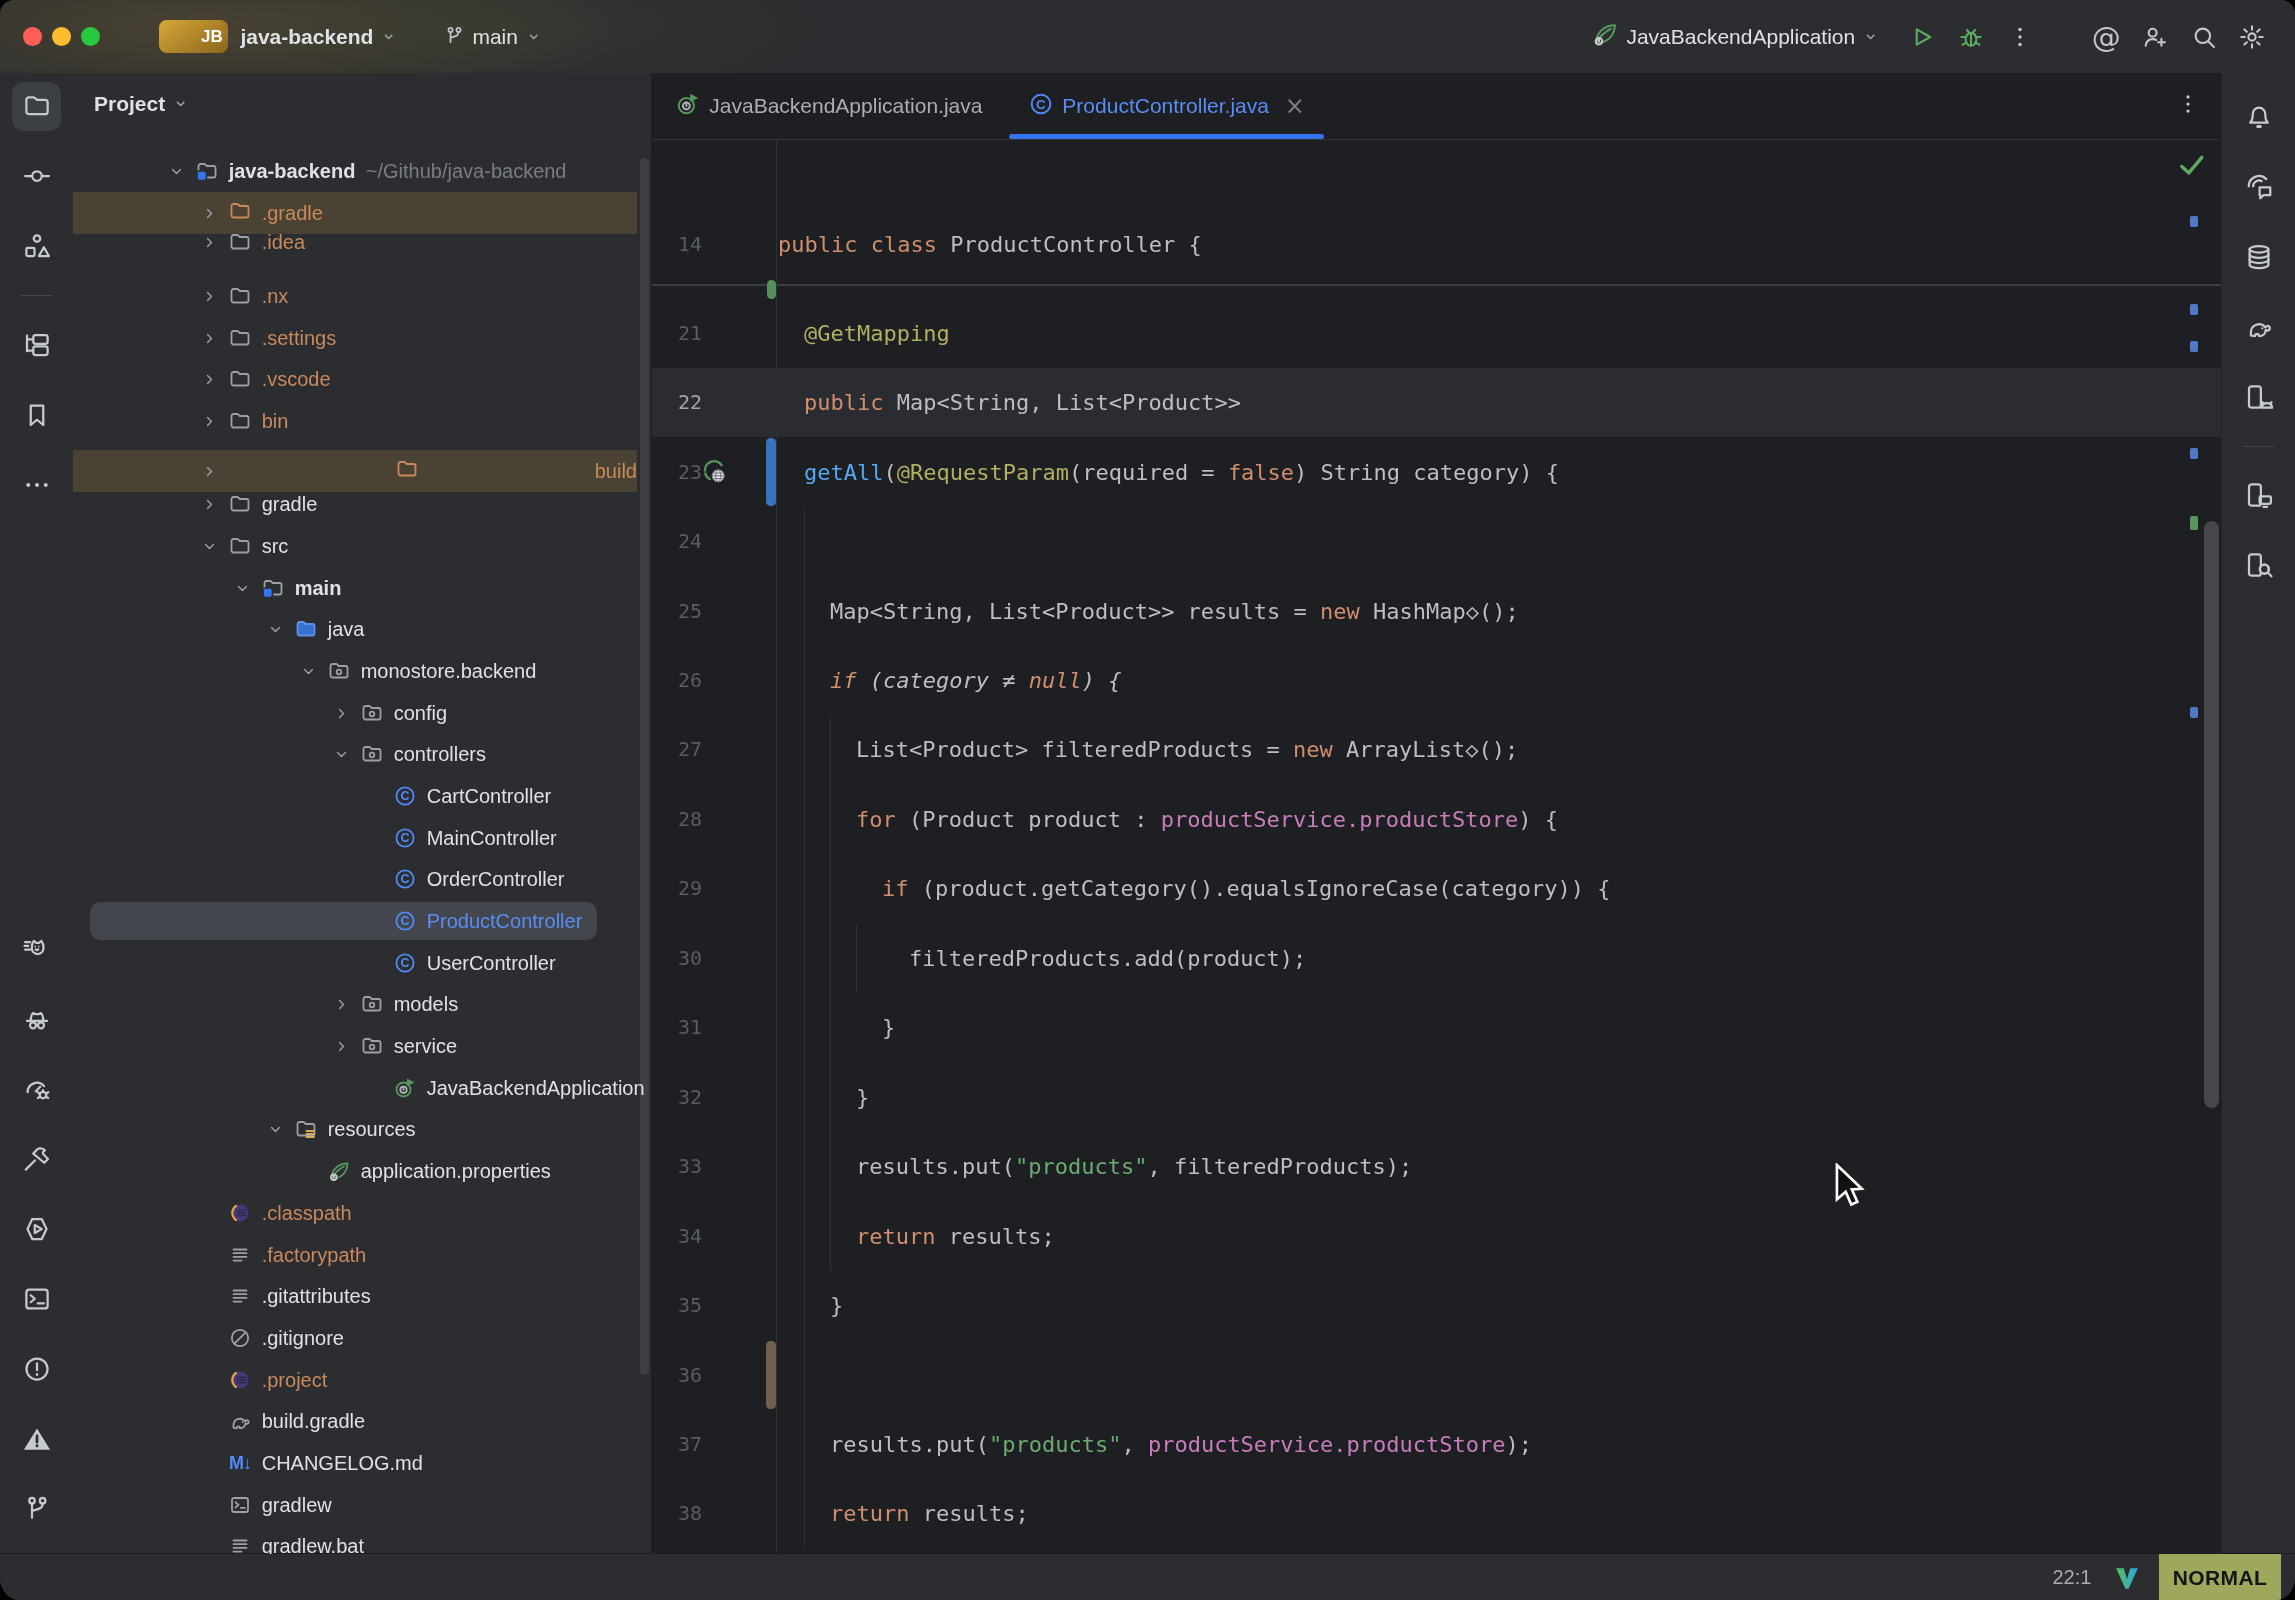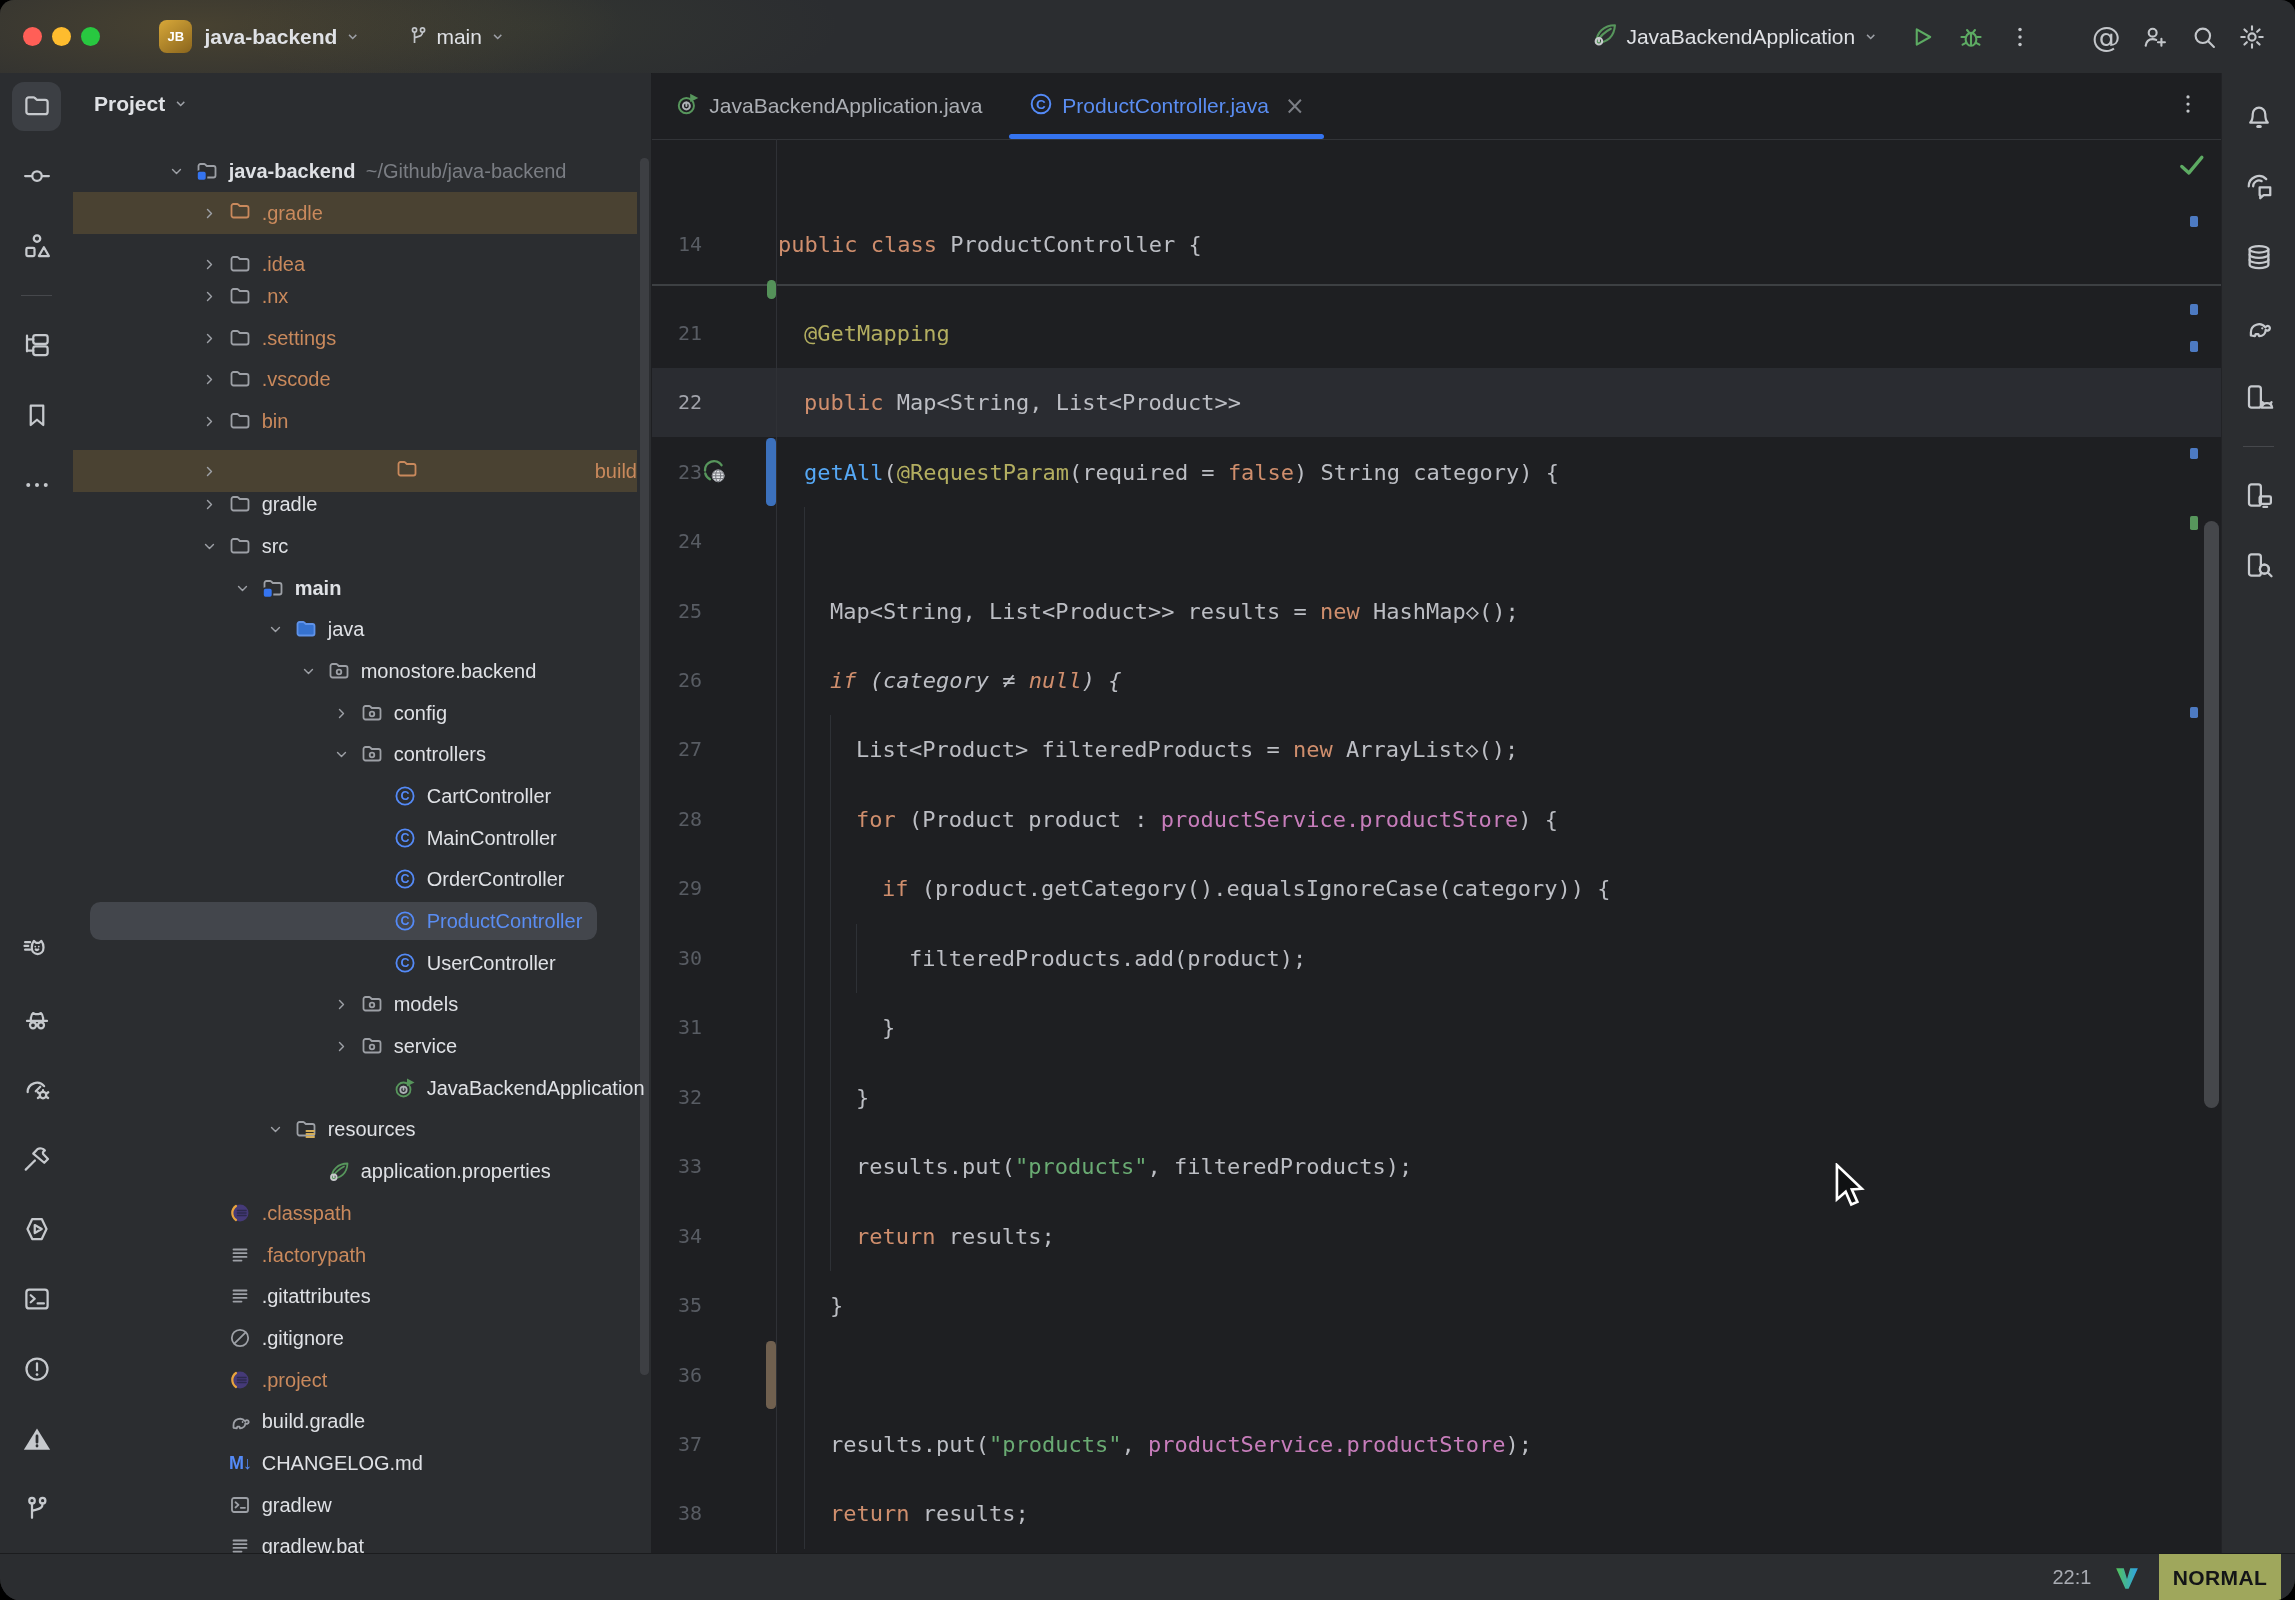--- a/index.html
+++ b/index.html
@@ -8,21 +8,21 @@
 
   
   .titlebar{position:absolute;left:0;top:0;width:2295px;height:73px;background:
      radial-gradient(608px 139px at 200px 26px, rgba(173,140,52,.22), transparent 70%),
      radial-gradient(434px 122px at 538px 26px, rgba(110,120,60,.10), transparent 70%),
      #2b2d30;border-bottom:0.9px solid #1b1c1e;display:flex;align-items:center;}
   .traffic{display:flex;gap:10.4px;margin-left:22.6px;}
   .tl{width:19px;height:19px;border-radius:50%;}
   .tl.red{background:#ff5f57}.tl.yellow{background:#febc2e}.tl.green{background:#28c840}
   .jb-badge{width:33px;height:33px;border-radius:7.8px;background:linear-gradient(145deg,#d8a839,#8a651d);
-     color:#fff;font-weight:bold;font-size:13px;display:flex;align-items:center;justify-content:center;margin-left:59px;}
+     color:#fff;font-weight:bold;font-size:17px;display:flex;align-items:center;justify-content:center;margin-left:59px;padding-left:36px;}
   .tb-item{display:flex;align-items:center;gap:7px;color:#dfe1e5;font-size:21px;margin-left:12px;cursor:default;}
   .tb-item .lbl{font-weight:600;}
   .tb-item.branch{margin-left:45px;}
   .tb-item.branch .lbl{font-weight:400;}
   .tb-right{margin-left:auto;display:flex;align-items:center;margin-right:22.6px;gap:8.7px;}
   .tb-run{display:flex;align-items:center;gap:7px;color:#dfe1e5;font-size:21px;margin-right:14px;}
   .tb-btn{width:40px;height:40px;border-radius:8.7px;display:flex;align-items:center;justify-content:center;color:#c3c6ca;}
   .tb-btn svg{width:28px;height:28px;}
   .tb-btn.gap-left{margin-left:38px;}
   .at-glyph{font-size:29px;color:#c3c6ca;font-family:"DejaVu Sans",sans-serif;}
@@ -329,21 +329,21 @@
               <path d="M9.5 7l5 5-5 5"></path>
             </svg>
           </span>
           <span class="ticon">
             <span class="ic-orange"><svg viewBox="0 0 24 24" fill="none" stroke="currentColor" stroke-width="1.8" stroke-linecap="round" stroke-linejoin="round">
                 <path d="M3.5 7a2 2 0 0 1 2-2h3.6a1.5 1.5 0 0 1 1.1.5L11.8 7h6.7a2 2 0 0 1 2 2v7.5a2 2 0 0 1-2 2h-13a2 2 0 0 1-2-2z"></path>
               </svg></span>
           </span>
           <span class="tlabel">.gradle</span>
         </div>
-        <div class="trow orange" style="top: 93px; padding-left: 118px;">
+        <div class="trow orange" style="top: 71px; padding-left: 118px;">
           <span class="chevbox">
             <svg viewBox="0 0 24 24" fill="none" stroke="currentColor" stroke-width="1.8" stroke-linecap="round" stroke-linejoin="round">
               <path d="M9.5 7l5 5-5 5"></path>
             </svg>
           </span>
           <span class="ticon">
             <svg viewBox="0 0 24 24" fill="none" stroke="currentColor" stroke-width="1.8" stroke-linecap="round" stroke-linejoin="round">
               <path d="M3.5 7a2 2 0 0 1 2-2h3.6a1.5 1.5 0 0 1 1.1.5L11.8 7h6.7a2 2 0 0 1 2 2v7.5a2 2 0 0 1-2 2h-13a2 2 0 0 1-2-2z"></path>
             </svg>
           </span>

